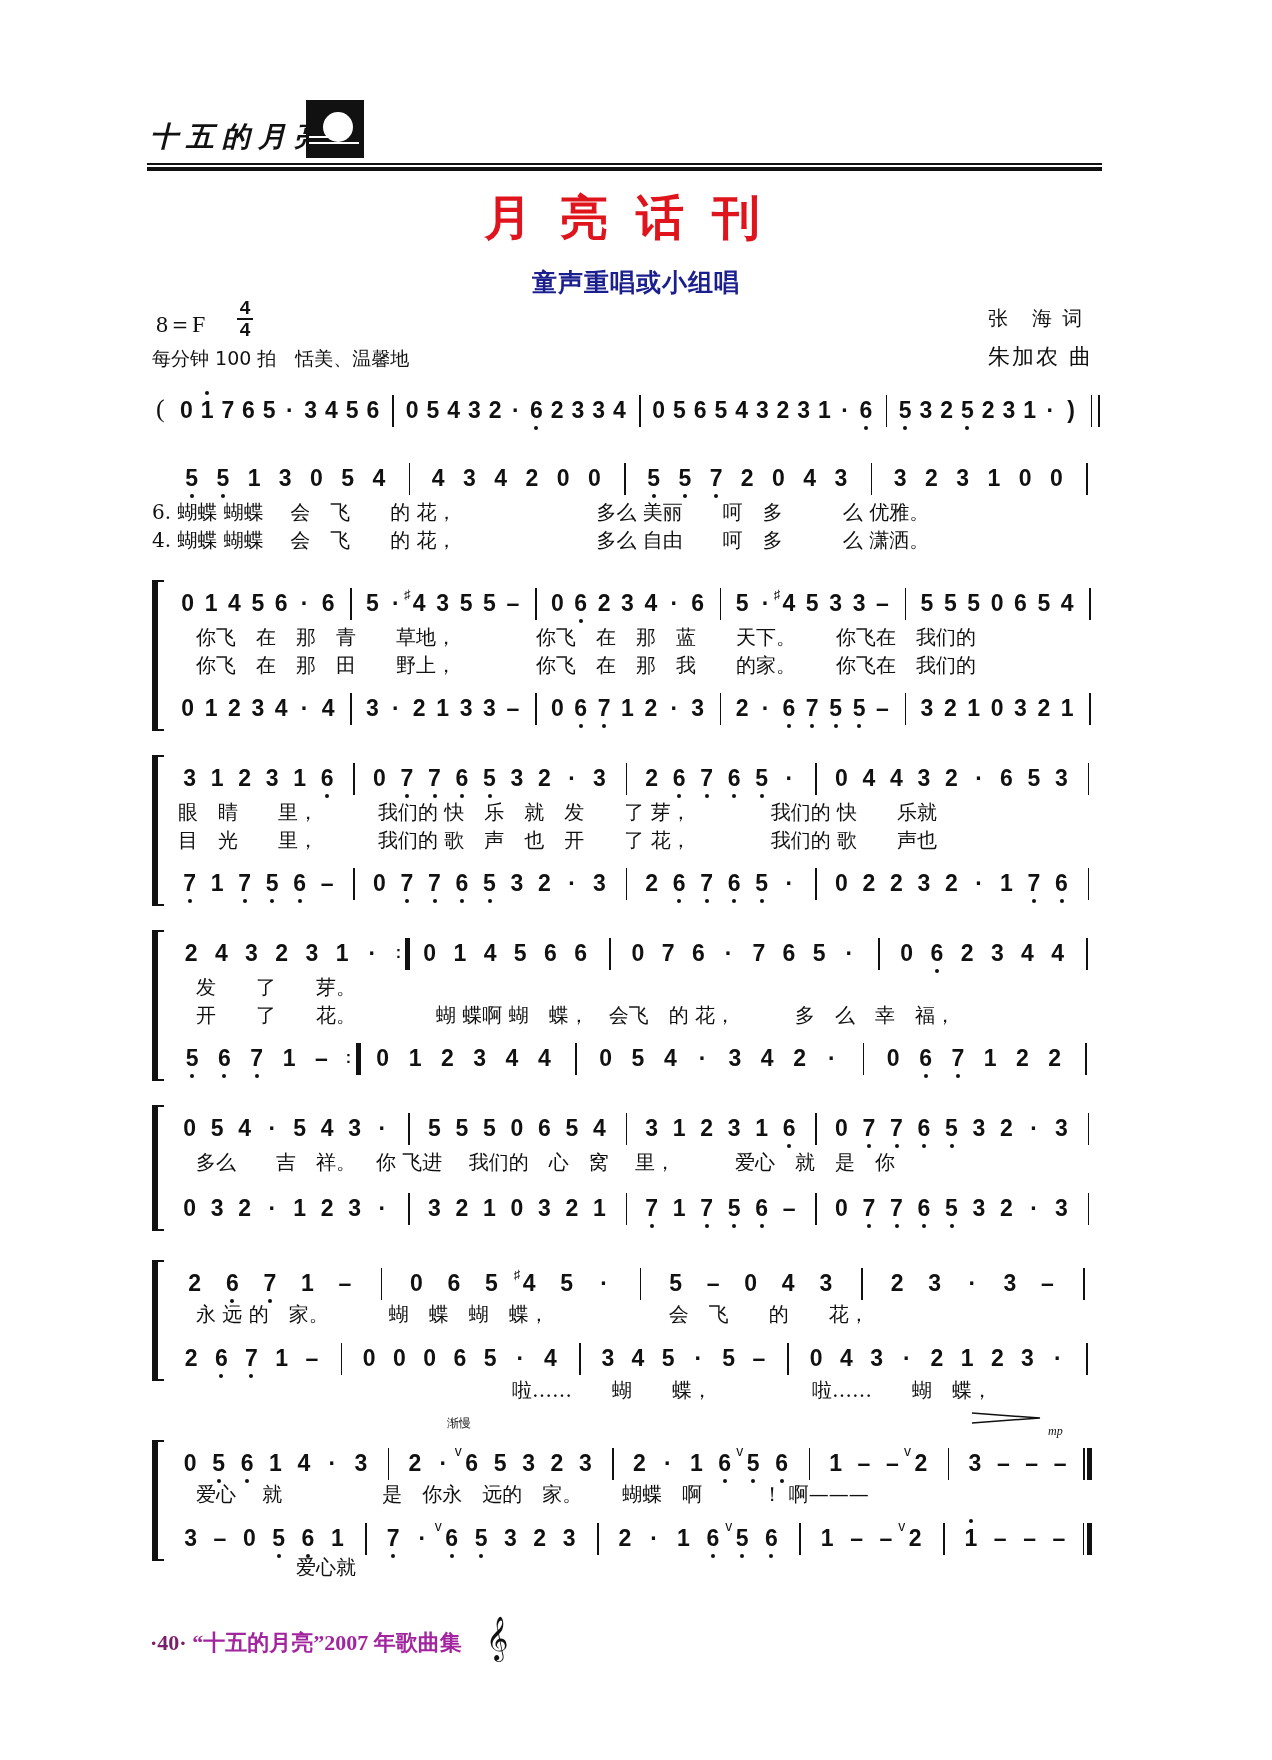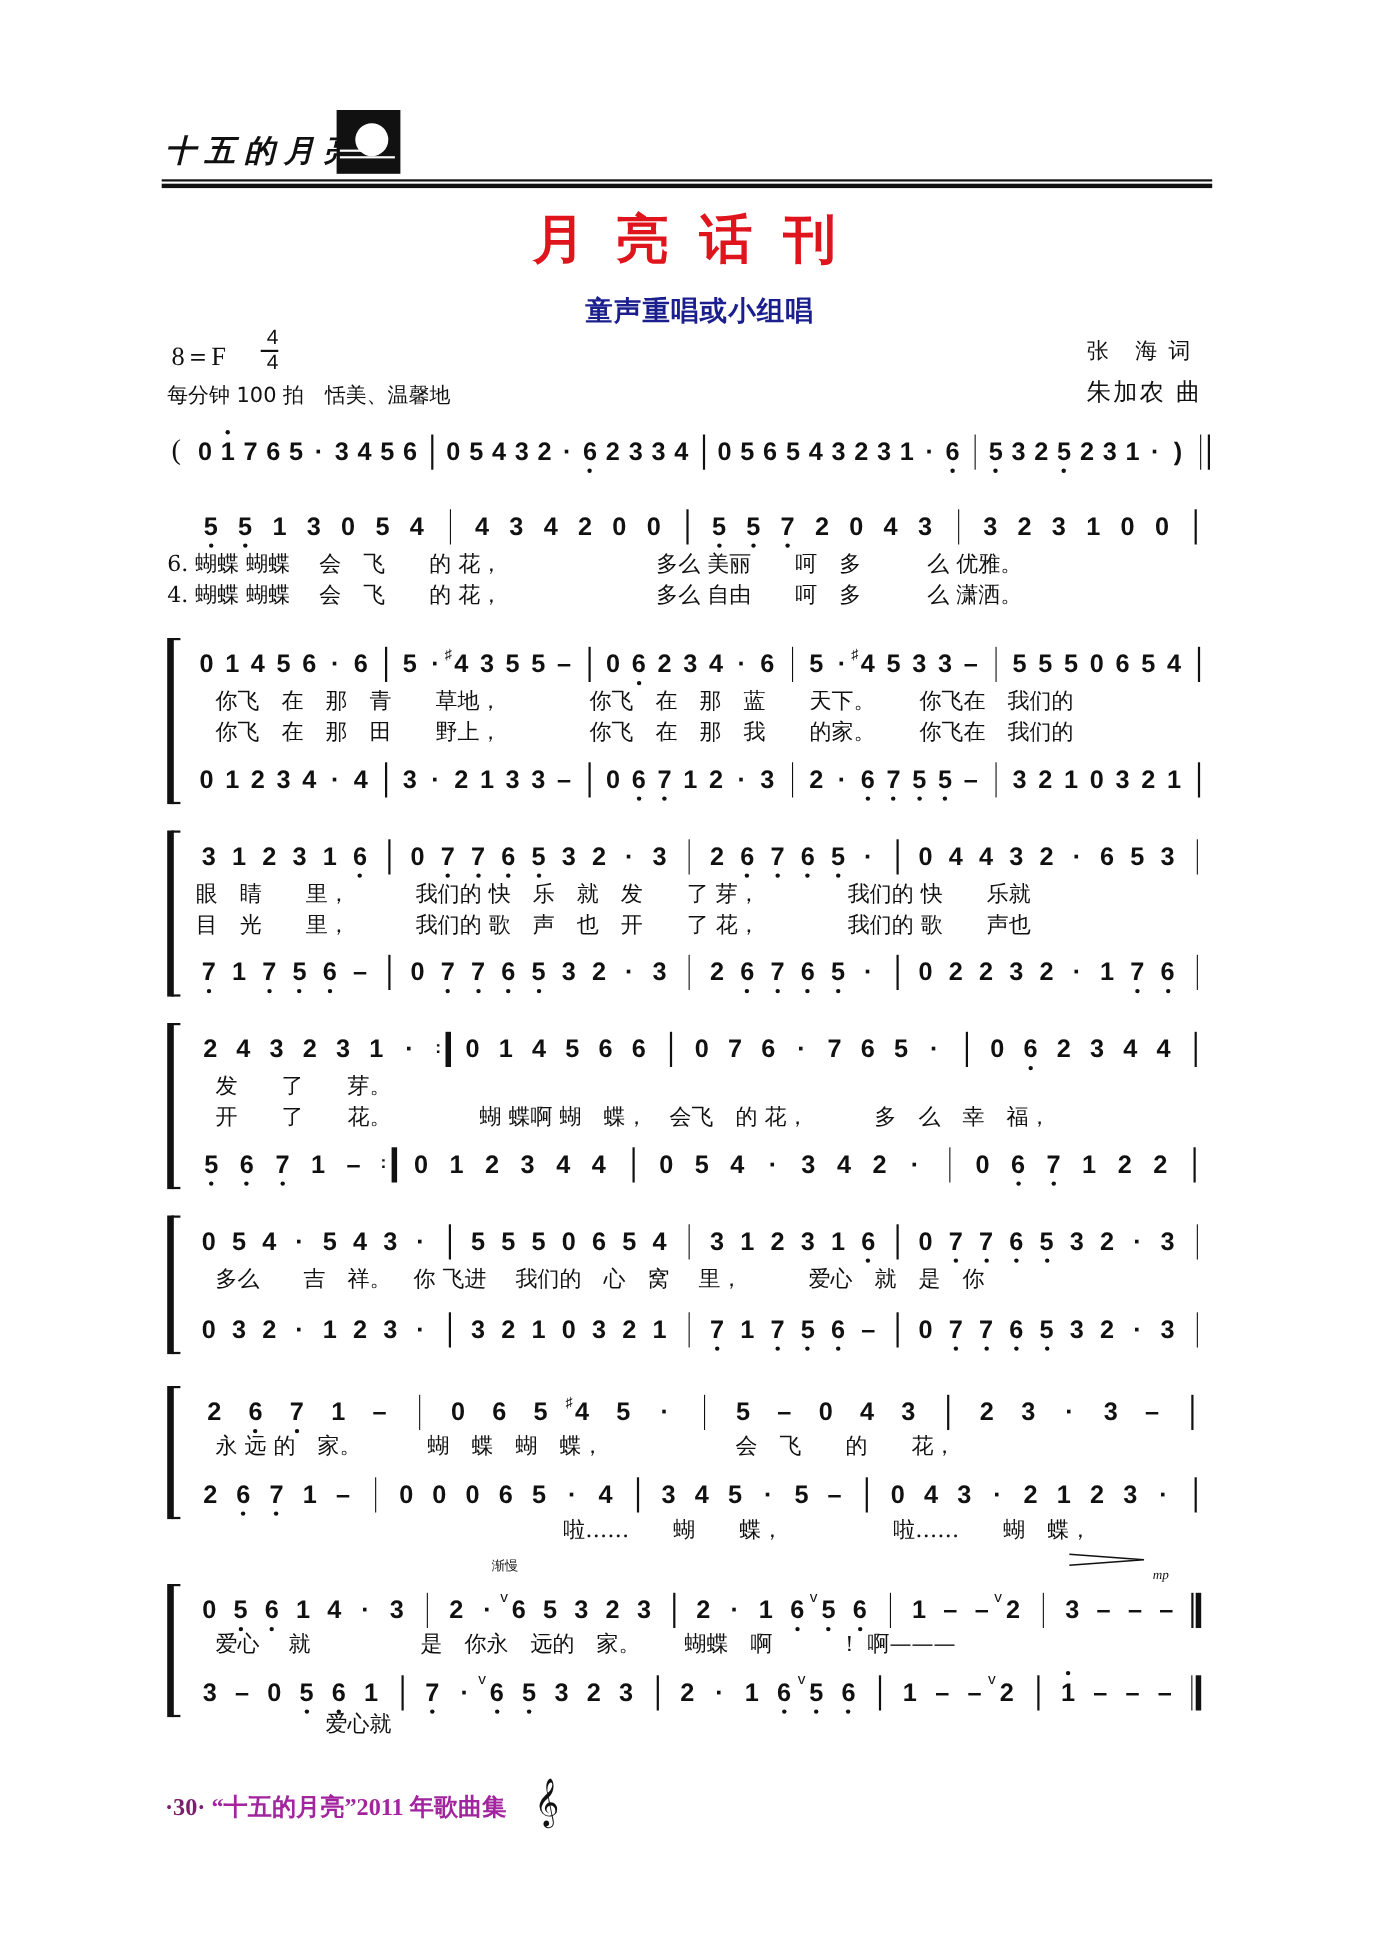--- a/index.html
+++ b/index.html
@@ -8,21 +8,21 @@
   .header-title{position:absolute;left:0;top:18px;font-family:"DejaVu Serif",serif;font-style:italic;font-size:28px;letter-spacing:8px;font-weight:bold;white-space:nowrap;}
   .moon-logo{position:absolute;left:156px;top:0;width:58px;height:58px;background:#111;}
   .moon-logo .disc{position:absolute;left:17px;top:12px;width:30px;height:30px;border-radius:50%;background:#fff;}
   .moon-logo .l1,.moon-logo .l2{position:absolute;left:3px;height:2px;background:#fff;}
   .moon-logo .l1{top:36px;width:32px;} .moon-logo .l2{top:42px;width:50px;}
   .rule-thick{position:absolute;left:147px;top:167px;width:955px;height:4px;background:#111;}
   .rule-thin{position:absolute;left:147px;top:163px;width:955px;height:1.5px;background:#111;}
   .song-title{position:absolute;left:0;width:1272px;top:186px;text-align:center;color:#e0141c;font-family:"DejaVu Serif",serif;font-weight:bold;font-size:48px;letter-spacing:28px;}
   .subtitle{position:absolute;left:0;width:1272px;top:266px;text-align:center;color:#1b1f8e;font-family:"DejaVu Serif",serif;font-weight:bold;font-size:25px;letter-spacing:1px;}
   .key{position:absolute;left:156px;top:308px;font-family:"Liberation Serif",serif;font-size:24px;}
-  .timesig{position:absolute;left:237px;top:298px;font-family:"Liberation Sans",sans-serif;font-weight:normal;font-size:19px;line-height:20px;text-align:right;width:16px;}
+  .timesig{position:absolute;left:237px;top:298px;font-family:"Liberation Sans",sans-serif;font-weight:bold;font-size:19px;line-height:20px;text-align:center;width:16px;}
   .timesig .bar{display:block;height:1.5px;background:#111;margin:0;}
   .tempo{position:absolute;left:152px;top:346px;font-size:19px;}
   .credit{position:absolute;left:988px;font-size:22px;letter-spacing:2px;white-space:nowrap;}
   .credit.lyr{top:306px;} .credit.com{top:342px;}
   .footer{position:absolute;left:150px;top:1628px;color:#a2249e;font-family:"Liberation Serif",serif;font-weight:bold;font-size:22px;white-space:nowrap;}
   .footer .pg{color:#7a1f6c;}
   .clef{position:absolute;left:486px;top:1616px;font-size:38px;color:#111;}
   .tok{position:absolute;top:0;width:22px;text-align:center;font-family:"Liberation Sans",sans-serif;font-weight:bold;font-size:23px;line-height:26px;}
   .tok .da{position:absolute;left:9px;top:-6px;width:4px;height:4px;border-radius:50%;background:#111;}
   .tok .db{position:absolute;left:9px;width:4px;height:4px;border-radius:50%;background:#111;}
@@ -575,16 +575,16 @@
     <div class="lyr" style="left: 196px; top: 1482px;">爱心　 就　　　　　是　你永　远的　家。　　蝴蝶　啊　　　！ 啊———</div>
     <div class="lyr" style="left: 296px; top: 1555px;">爱心就</div>
     <div class="small" style="left: 447px; top: 1415px;">渐慢</div>
     <div class="dyn" style="left: 1048px; top: 1424px;">mp</div>
     <div style="position: absolute; left: 972px; top: 1410px; width: 70px; height: 14px;"><svg width="70" height="14">
         <path d="M0 2 L68 7 L0 12" fill="none" stroke="#111" stroke-width="1.5"></path>
       </svg></div>
   </div>
 
 <div class="footer">
-  <span class="pg">·30·</span>
-  <span>“十五的月亮”2011 年歌曲集</span>
+  <span class="pg">·40·</span>
+  <span>“十五的月亮”2007 年歌曲集</span>
 </div>
 <div class="clef">𝄞</div>
 
 </body></html>

